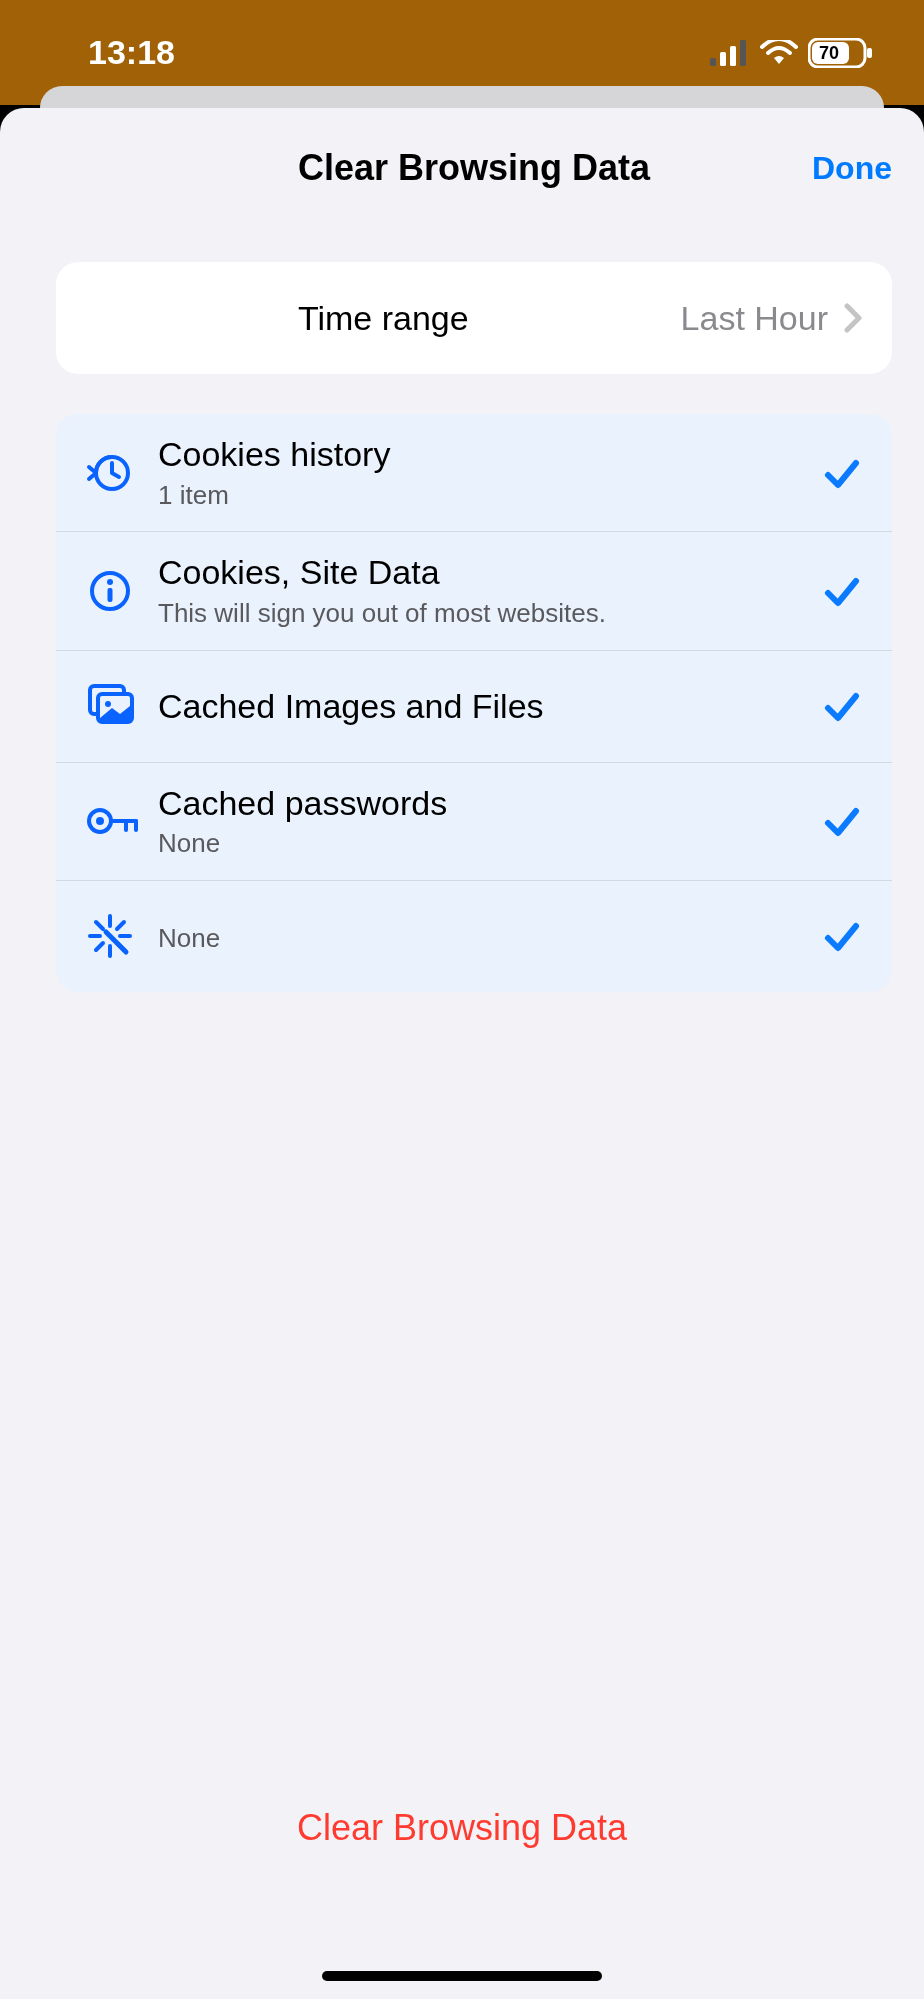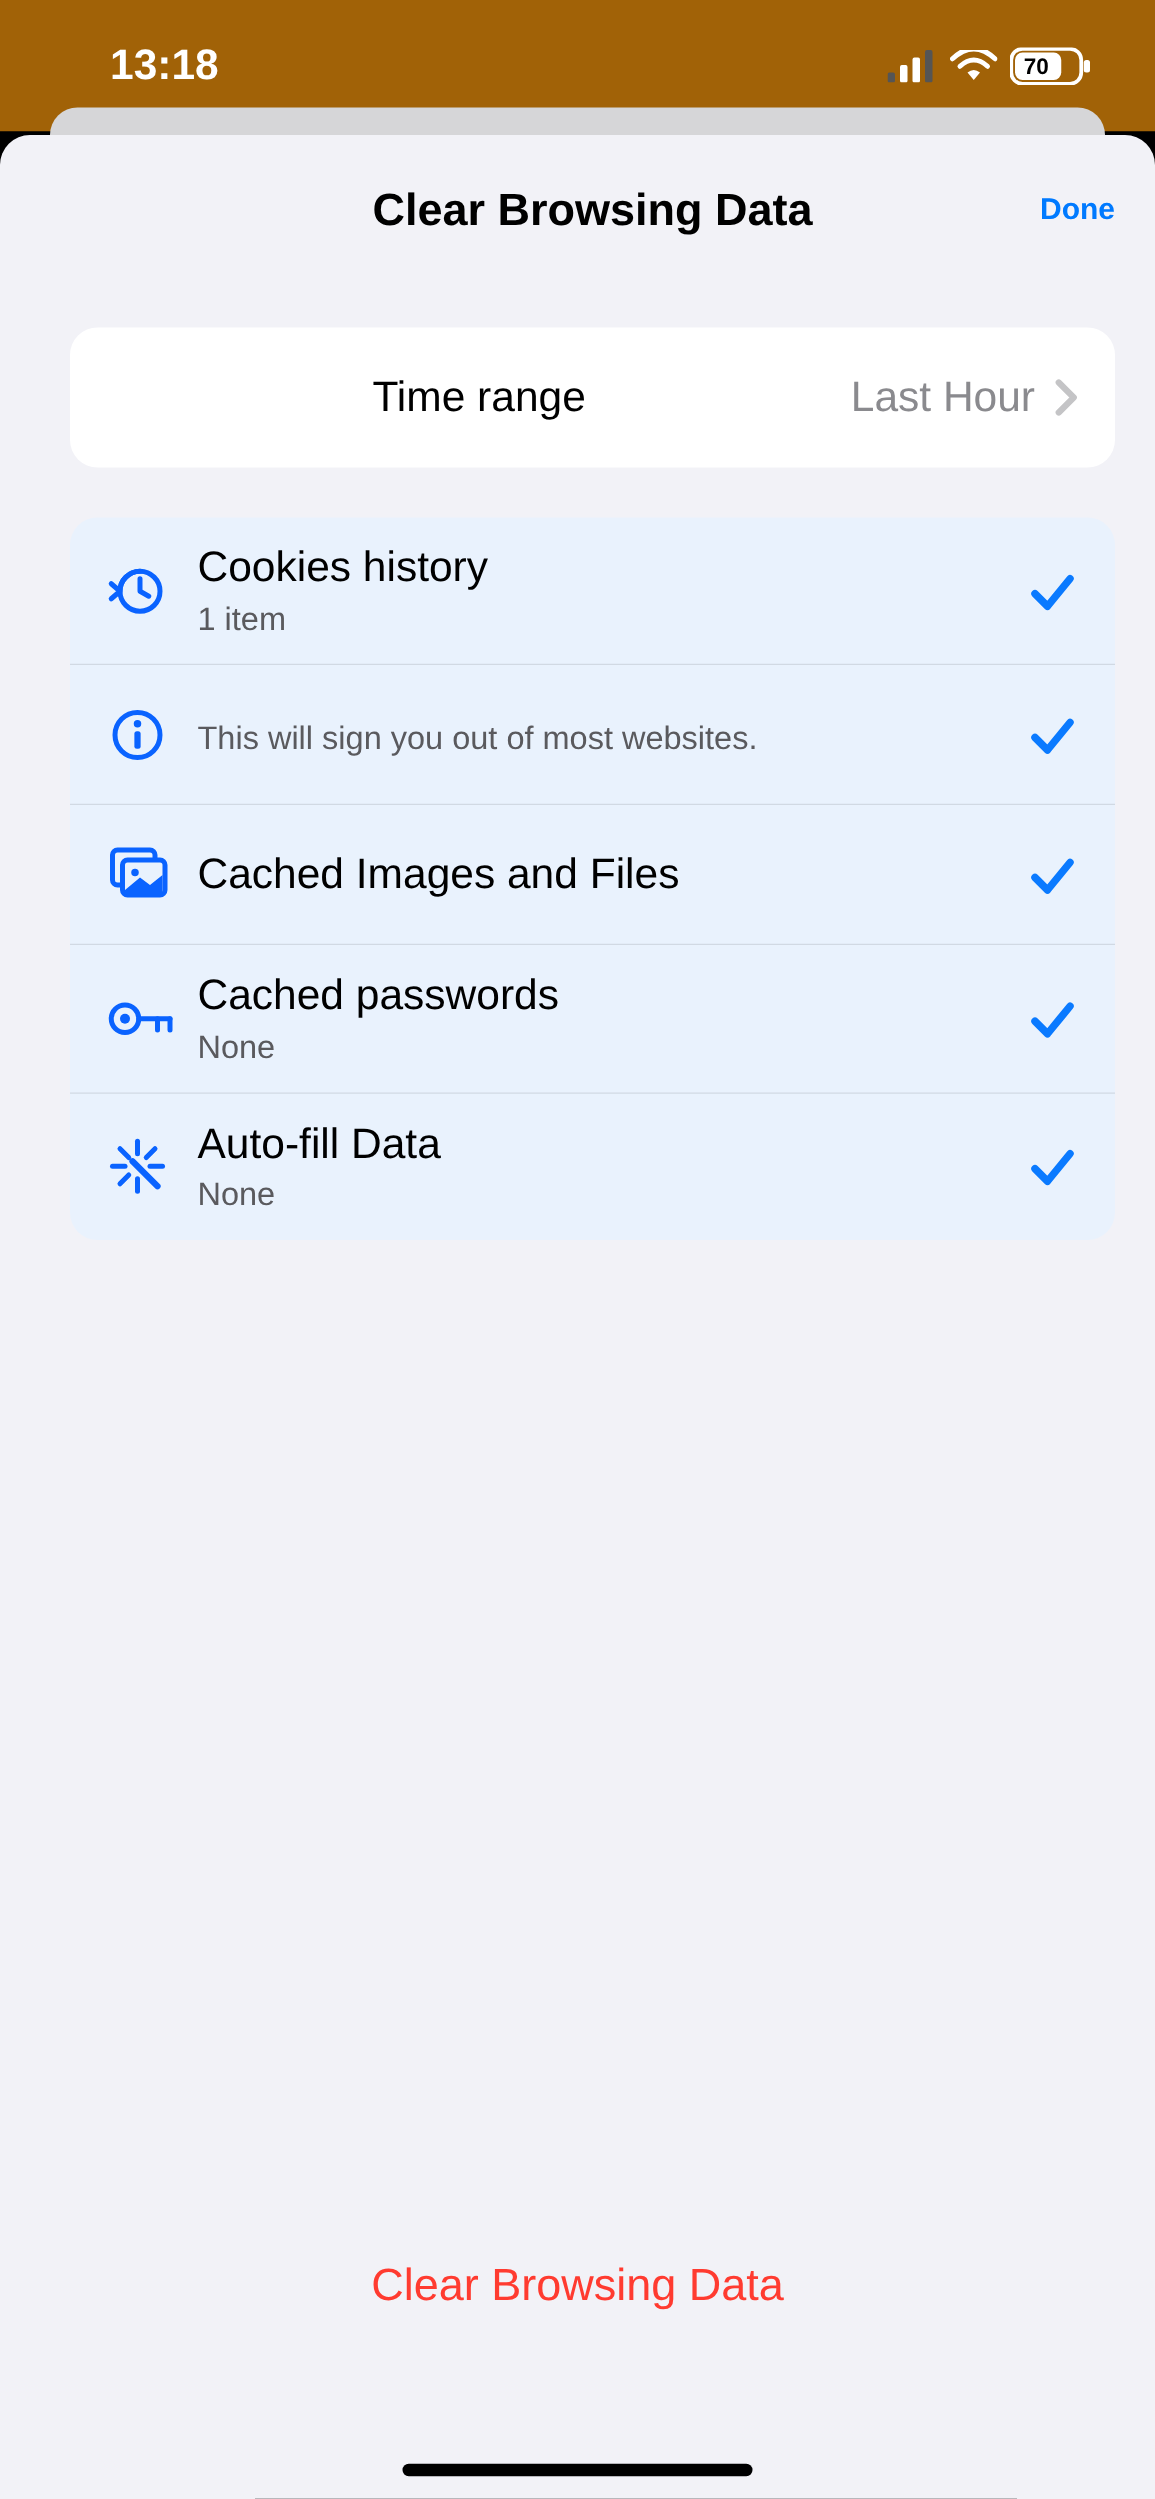--- a/index.html
+++ b/index.html
@@ -68,21 +68,21 @@
   .sheet-title {
     font-size: 36px;
     font-weight: 700;
     color: #000;
   }
   .done-btn {
     position: absolute;
     right: 32px;
     top: 50%;
     transform: translateY(-50%);
-    font-size: 24px;
+    font-size: 32px;
     font-weight: 600;
     color: #007aff;
     background: none;
     border: none;
     cursor: pointer;
   }
 
   
   .section {
     margin: 34px 32px 0 32px;
@@ -263,20 +263,21 @@
       <div class="icon-slot">
         <span>
           <svg width="48" height="48" viewBox="0 0 48 48">
             <circle cx="24" cy="24" r="18" fill="none" stroke="#0a63ff" stroke-width="4"></circle>
             <circle cx="24" cy="15" r="3" fill="#0a63ff"></circle>
             <rect x="21.5" y="21" width="5" height="14" rx="2" fill="#0a63ff"></rect>
           </svg>
         </span>
       </div>
       <div class="text-slot">
+        <div class="title">Cookies, Site Data</div>
         <div class="subtitle">This will sign you out of most websites.</div>
       </div>
       <div class="tail">
         <span class="check">
           <svg width="40" height="40" viewBox="0 0 40 40">
               <polyline points="6,22 16,32 34,10" fill="none" stroke="#0a7aff" stroke-width="6" stroke-linecap="round" stroke-linejoin="round"></polyline>
             </svg>
         </span>
       </div>
     </div>
@@ -341,21 +342,20 @@
               <line x1="10" y1="10" x2="17" y2="17"></line>
               <line x1="31" y1="31" x2="38" y2="38"></line>
               <line x1="38" y1="10" x2="31" y2="17"></line>
               <line x1="17" y1="31" x2="10" y2="38"></line>
             </g>
             <line x1="20" y1="20" x2="40" y2="40" stroke="#0a63ff" stroke-width="5" stroke-linecap="round"></line>
           </svg>
         </span>
       </div>
       <div class="text-slot">
-        <div class="title">Auto-fill Data</div>
         <div class="subtitle">None</div>
       </div>
       <div class="tail">
         <span class="check">
           <svg width="40" height="40" viewBox="0 0 40 40">
               <polyline points="6,22 16,32 34,10" fill="none" stroke="#0a7aff" stroke-width="6" stroke-linecap="round" stroke-linejoin="round"></polyline>
             </svg>
         </span>
       </div>
     </div>

